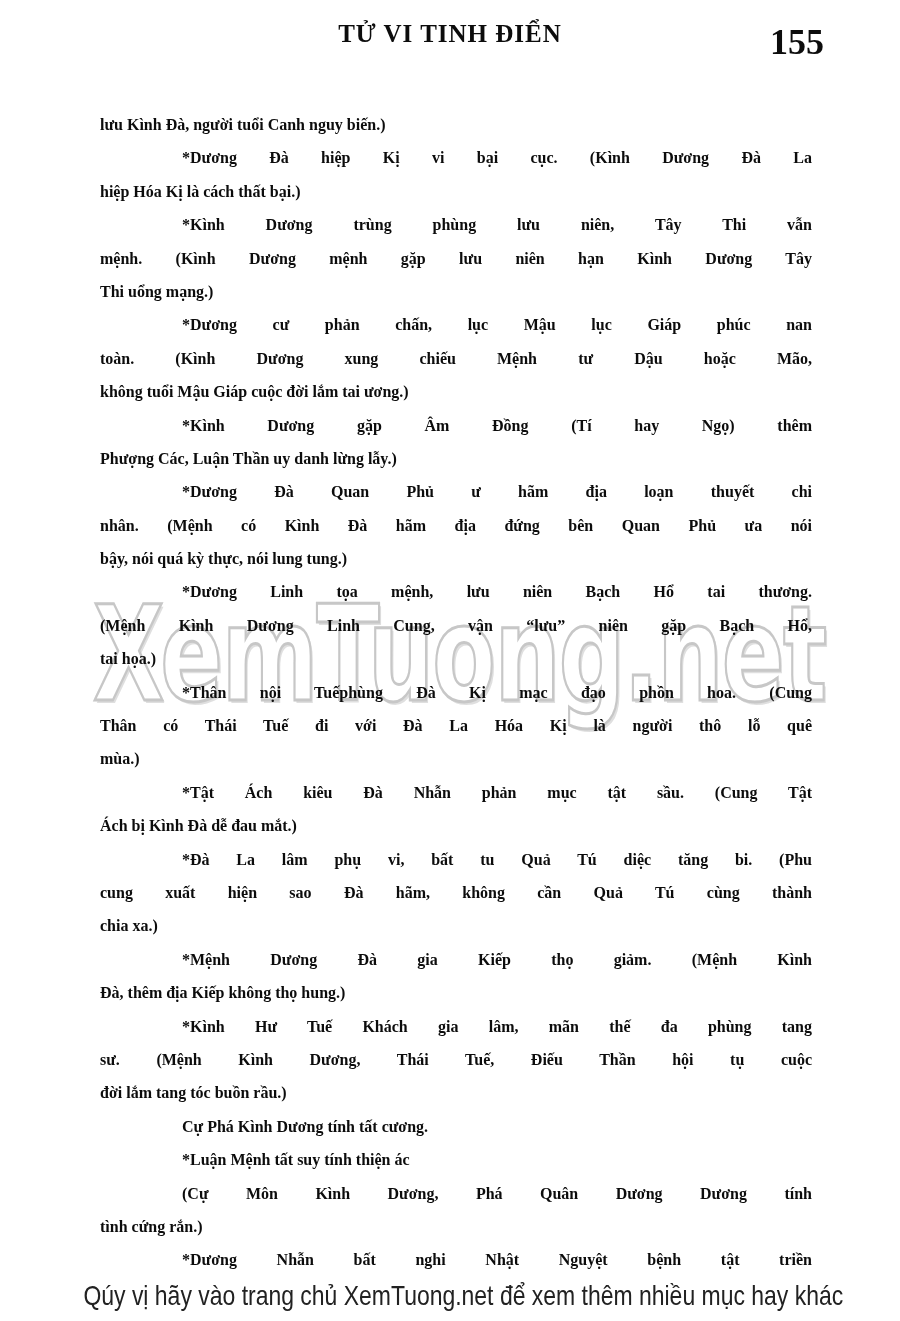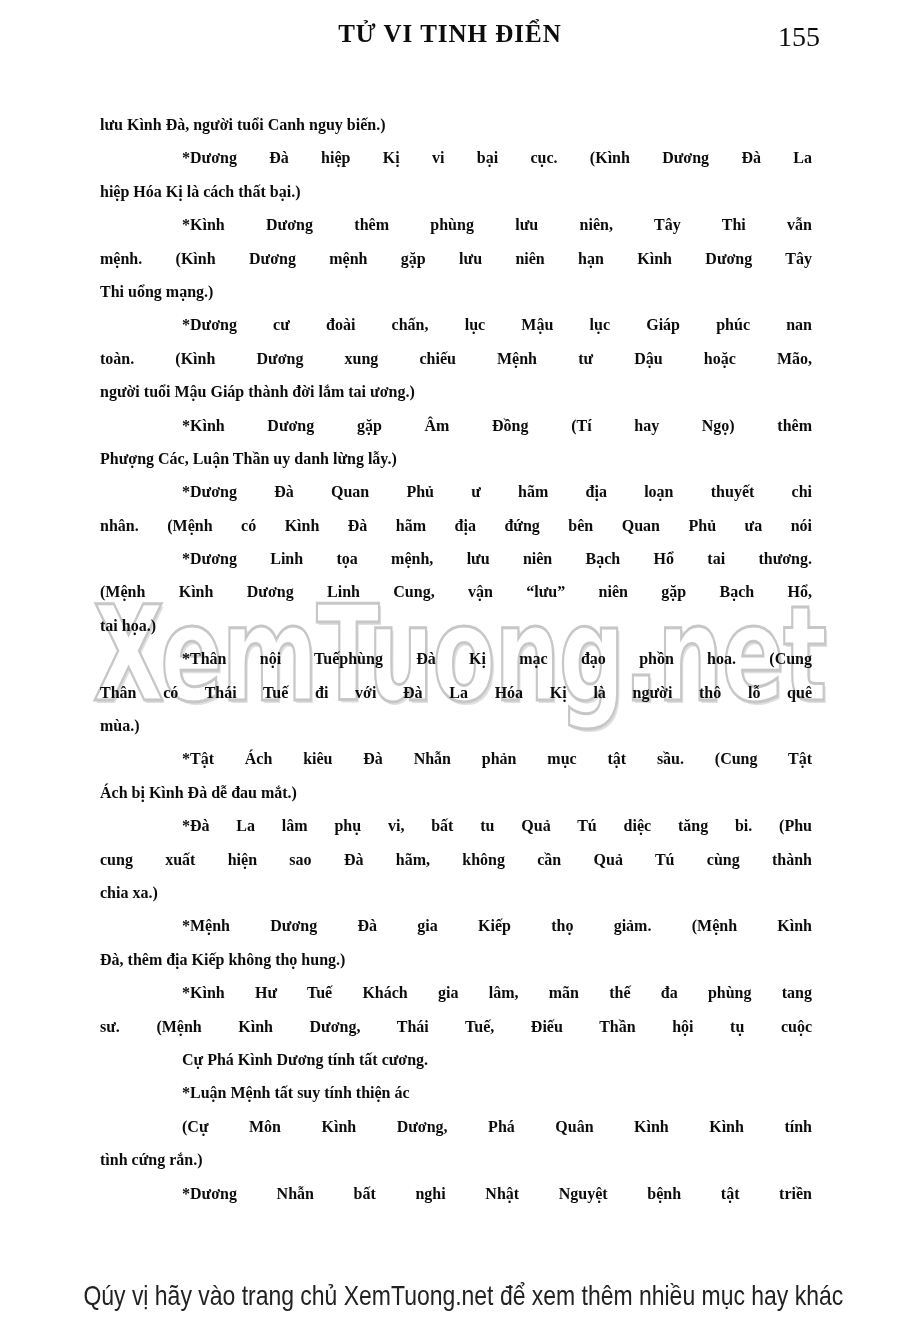--- a/index.html
+++ b/index.html
@@ -23,23 +23,23 @@
   .header-title {
     font-size: 25px;
     font-weight: bold;
     letter-spacing: 1px;
   }
   .page-number {
     position: absolute;
     top: 21px;
     left: 770px;
     width: 50px;
-    text-align: right;
-    font-size: 28px;
-    font-weight: normal;
+    text-align: left;
+    font-size: 36px;
+    font-weight: bold;
   }
 
   
   .watermark {
     position: absolute;
     left: 93px;
     top: 582px;
     z-index: 1;
     font-family: "DejaVu Sans", sans-serif;
     font-weight: bold;
@@ -109,48 +109,50 @@
   </div>
 
   <div class="page-number">155</div>
 
   <div class="watermark" style="-webkit-text-stroke: 3px rgb(197, 197, 197); color: rgb(255, 255, 255);">XemTuong.net</div>
 
   <div class="body-text">
       <div class="line">lưu Kình Đà, người tuổi Canh nguy biến.)</div>
       <div class="line indent justify">*Dương Đà hiệp Kị vi bại cục. (Kình Dương Đà La</div>
       <div class="line">hiệp Hóa Kị là cách thất bại.)</div>
-      <div class="line indent justify">*Kình Dương thêm phùng lưu niên, Tây Thi vẫn</div>
+      <div class="line indent justify">*Kình Dương trùng phùng lưu niên, Tây Thi vẫn</div>
       <div class="line justify">mệnh. (Kình Dương mệnh gặp lưu niên hạn Kình Dương Tây</div>
       <div class="line">Thi uổng mạng.)</div>
-      <div class="line indent justify">*Dương cư đoài chấn, lục Mậu lục Giáp phúc nan</div>
+      <div class="line indent justify">*Dương cư phản chấn, lục Mậu lục Giáp phúc nan</div>
       <div class="line justify">toàn. (Kình Dương xung chiếu Mệnh tư Dậu hoặc Mão,</div>
-      <div class="line">người tuổi Mậu Giáp thành đời lắm tai ương.)</div>
+      <div class="line">không tuổi Mậu Giáp cuộc đời lắm tai ương.)</div>
       <div class="line indent justify">*Kình Dương gặp Âm Đồng (Tí hay Ngọ) thêm</div>
       <div class="line">Phượng Các, Luận Thần uy danh lừng lẫy.)</div>
       <div class="line indent justify">*Dương Đà Quan Phủ ư hãm địa loạn thuyết chi</div>
       <div class="line justify">nhân. (Mệnh có Kình Đà hãm địa đứng bên Quan Phủ ưa nói</div>
+      <div class="line">bậy, nói quá kỳ thực, nói lung tung.)</div>
       <div class="line indent justify">*Dương Linh tọa mệnh, lưu niên Bạch Hổ tai thương.</div>
       <div class="line justify">(Mệnh Kình Dương Linh Cung, vận “lưu” niên gặp Bạch Hổ,</div>
       <div class="line">tai họa.)</div>
       <div class="line indent justify">*Thân nội Tuếphùng Đà Kị mạc đạo phồn hoa. (Cung</div>
       <div class="line justify">Thân có Thái Tuế đi với Đà La Hóa Kị là người thô lỗ quê</div>
       <div class="line">mùa.)</div>
       <div class="line indent justify">*Tật Ách kiêu Đà Nhẫn phản mục tật sầu. (Cung Tật</div>
       <div class="line">Ách bị Kình Đà dễ đau mắt.)</div>
       <div class="line indent justify">*Đà La lâm phụ vi, bất tu Quả Tú diệc tăng bi. (Phu</div>
       <div class="line justify">cung xuất hiện sao Đà hãm, không cần Quả Tú cùng thành</div>
       <div class="line">chia xa.)</div>
       <div class="line indent justify">*Mệnh Dương Đà gia Kiếp thọ giảm. (Mệnh Kình</div>
       <div class="line">Đà, thêm địa Kiếp không thọ hung.)</div>
       <div class="line indent justify">*Kình Hư Tuế Khách gia lâm, mãn thế đa phùng tang</div>
       <div class="line justify">sư. (Mệnh Kình Dương, Thái Tuế, Điếu Thần hội tụ cuộc</div>
+      <div class="line">đời lắm tang tóc buồn rầu.)</div>
       <div class="line indent">Cự Phá Kình Dương tính tất cương.</div>
       <div class="line indent">*Luận Mệnh tất suy tính thiện ác</div>
-      <div class="line indent justify">(Cự Môn Kình Dương, Phá Quân Kình Kình tính</div>
+      <div class="line indent justify">(Cự Môn Kình Dương, Phá Quân Dương Dương tính</div>
       <div class="line">tình cứng rắn.)</div>
       <div class="line indent justify">*Dương Nhẫn bất nghi Nhật Nguyệt bệnh tật triền</div>
     </div>
 
   <div class="footer">
     <span class="footer-inner" style="color: rgb(34, 34, 34);">Qúy vị hãy vào trang chủ XemTuong.net để xem thêm nhiều mục hay khác</span>
   </div>
 
 </div>
 

